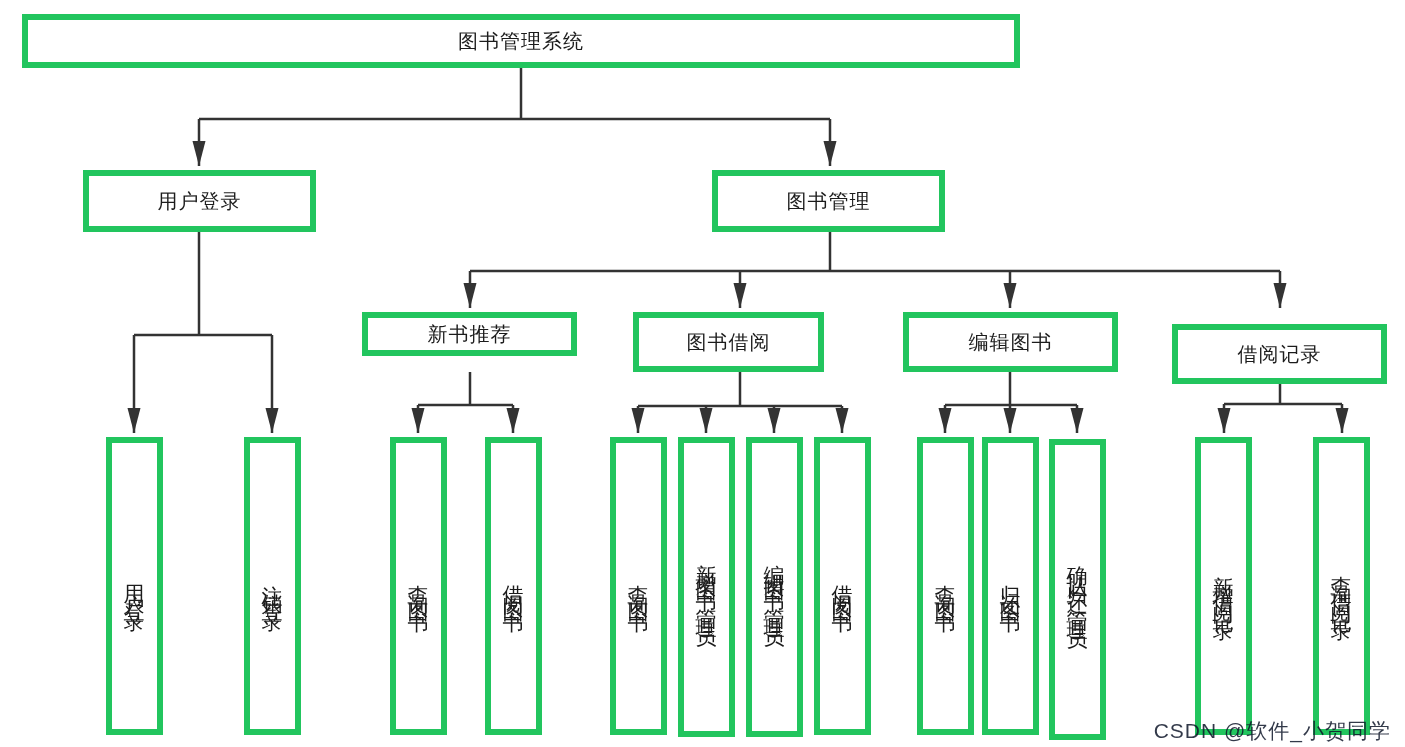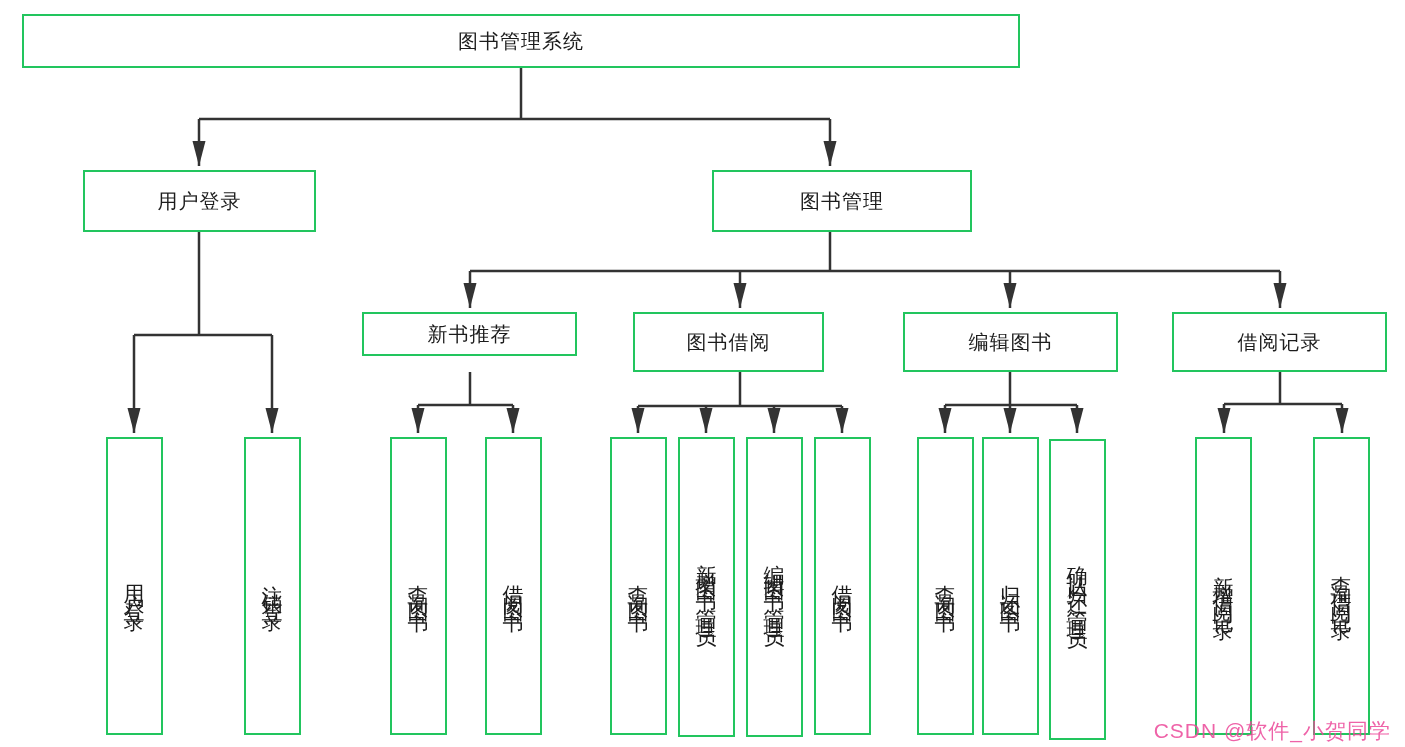--- a/index.html
+++ b/index.html
@@ -8,41 +8,41 @@
     width:1405px;height:747px;
     background:#ffffff;
     font-family:"Liberation Sans","DejaVu Sans",sans-serif;
     overflow:hidden;
   }
   #wires{position:absolute;left:0;top:0;width:1405px;height:747px;}
   .box{
     position:absolute;
     box-sizing:border-box;
     background:#ffffff;
-    border:2px solid #22c55e;
+    border:6px solid #22c55e;
     display:flex;align-items:center;justify-content:center;
     color:#1c1c1c;
     font-size:20px;
     letter-spacing:1px;
     white-space:nowrap;
   }
   .leaf{font-size:21px;letter-spacing:0;}
   .leaf .vtext{
     writing-mode:vertical-lr;
     text-orientation:mixed;
     letter-spacing:9px;
     line-height:1;
     font-size:21px;
     color:#1c1c1c;
   }
   .watermark{
     position:absolute;
     right:14px;bottom:2px;
     font-size:21px;
-    color:#ec4899;
+    color:#0f172a;
     letter-spacing:1px;
     opacity:.85;
     white-space:nowrap;
   }
 </style>
 </head>
 <body>
 
 <div id="canvas">
 
@@ -111,34 +111,34 @@
     </g>
   </svg>
 
   <div class="box" style="left:22px;top:14px;width:998px;height:54px;">
     <span>图书管理系统</span>
   </div>
 
   <div class="box" style="left:83px;top:170px;width:233px;height:62px;">
     <span>用户登录</span>
   </div>
-  <div class="box" style="left:712px;top:170px;width:260px;height:62px;text-align:center;">
+  <div class="box" style="left:712px;top:170px;width:233px;height:62px;text-align:center;">
     <span>图书管理</span>
   </div>
 
   <div class="box" style="left:362px;top:312px;width:215px;height:44px;">
     <span>新书推荐</span>
   </div>
   <div class="box" style="left:633px;top:312px;width:191px;height:60px;">
     <span>图书借阅</span>
   </div>
   <div class="box" style="left:903px;top:312px;width:215px;height:60px;">
     <span>编辑图书</span>
   </div>
-  <div class="box" style="left:1172px;top:312px;width:215px;height:60px;">
+  <div class="box" style="left:1172px;top:324px;width:215px;height:60px;">
     <span>借阅记录</span>
   </div>
 
   <div class="box leaf" style="left:106px;top:437px;width:57px;height:298px;">
     <span class="vtext">用户登录</span>
   </div>
   <div class="box leaf" style="left:244px;top:437px;width:57px;height:298px;">
     <span class="vtext">注销登录</span>
   </div>
 

